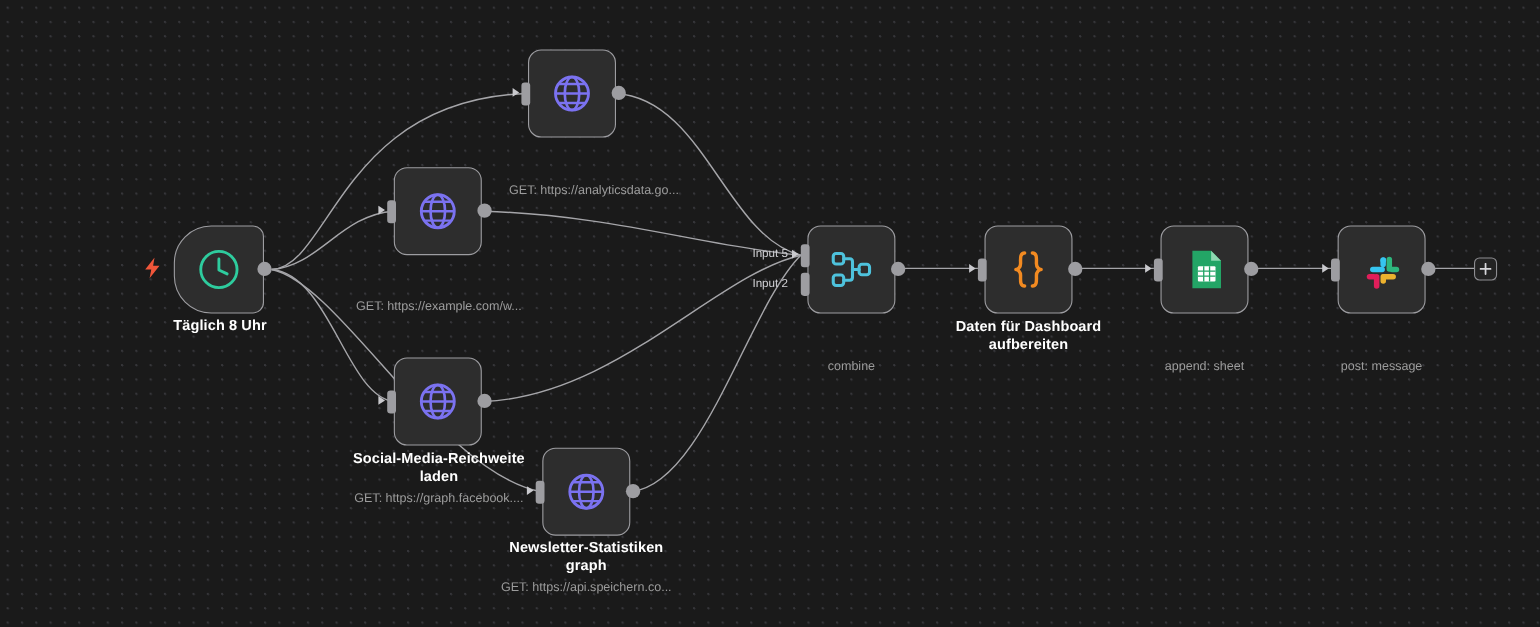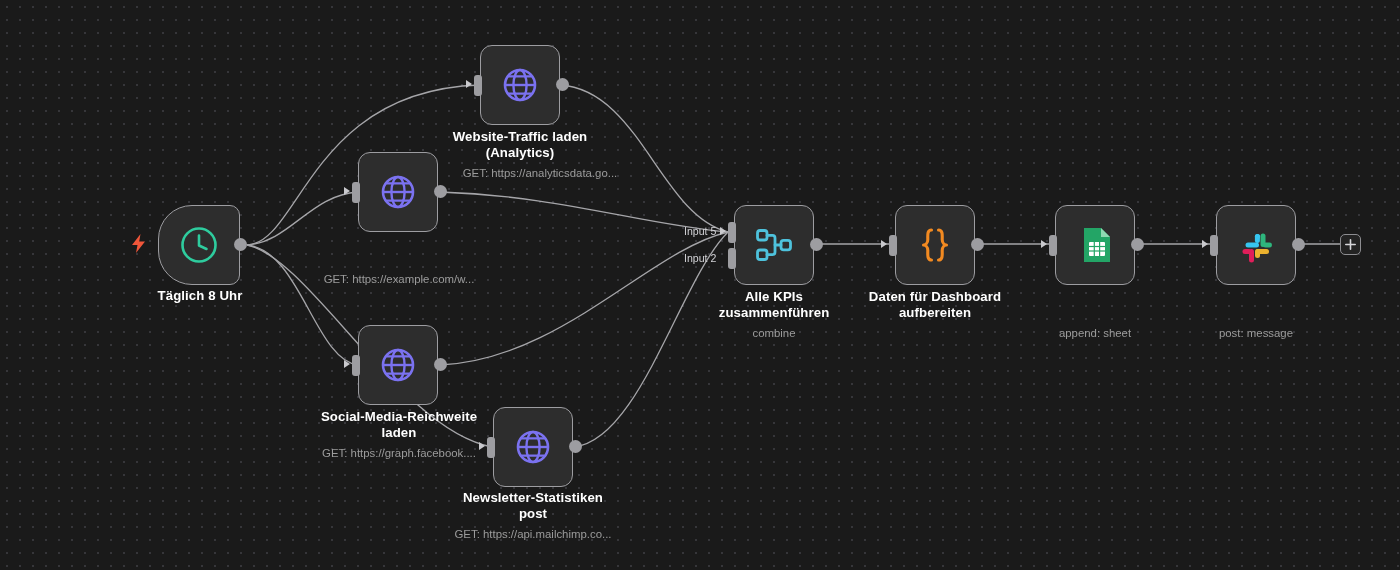--- a/index.html
+++ b/index.html
@@ -148,22 +148,20 @@
     <svg class="glyph" viewBox="0 0 46 46">
       <circle cx="23" cy="23" r="15" fill="none" stroke="#7b72f0" stroke-width="2.6"></circle>
       <ellipse cx="23" cy="23" rx="6.6" ry="15" fill="none" stroke="#7b72f0" stroke-width="2.4"></ellipse>
       <line x1="8" y1="23" x2="38" y2="23" stroke="#7b72f0" stroke-width="2.4"></line>
       <path d="M11.2 14.4 H34.8 M11.2 31.6 H34.8" stroke="#7b72f0" stroke-width="2.2" fill="none"></path>
     </svg>
   </div>
   <div class="in-port" style="left:474px; top:75px;"></div>
   <div class="in-arrow" style="left:466px; top:80px;"></div>
   <div class="out-port" style="left:556px; top:78px;"></div>
-  <div class="nlabel" style="left:420px; top:129px; width:200px;">Website-Traffic laden
-(Analytics)</div>
   <div class="nsub" style="left:440px; top:166px; width:200px;">GET: https://analyticsdata.go...</div>
 
   <div class="node" style="left:358px; top:152px;">
     <svg class="glyph" viewBox="0 0 46 46">
       <circle cx="23" cy="23" r="15" fill="none" stroke="#7b72f0" stroke-width="2.6"></circle>
       <ellipse cx="23" cy="23" rx="6.6" ry="15" fill="none" stroke="#7b72f0" stroke-width="2.4"></ellipse>
       <line x1="8" y1="23" x2="38" y2="23" stroke="#7b72f0" stroke-width="2.4"></line>
       <path d="M11.2 14.4 H34.8 M11.2 31.6 H34.8" stroke="#7b72f0" stroke-width="2.2" fill="none"></path>
     </svg>
   </div>
@@ -192,42 +190,40 @@
       <circle cx="23" cy="23" r="15" fill="none" stroke="#7b72f0" stroke-width="2.6"></circle>
       <ellipse cx="23" cy="23" rx="6.6" ry="15" fill="none" stroke="#7b72f0" stroke-width="2.4"></ellipse>
       <line x1="8" y1="23" x2="38" y2="23" stroke="#7b72f0" stroke-width="2.4"></line>
       <path d="M11.2 14.4 H34.8 M11.2 31.6 H34.8" stroke="#7b72f0" stroke-width="2.2" fill="none"></path>
     </svg>
   </div>
   <div class="in-port" style="left:487px; top:437px;"></div>
   <div class="in-arrow" style="left:479px; top:442px;"></div>
   <div class="out-port" style="left:569px; top:440px;"></div>
   <div class="nlabel" style="left:433px; top:490px; width:200px;">Newsletter-Statistiken
-post</div>
-  <div class="nsub" style="left:433px; top:527px; width:200px;">GET: https://api.mailchimp.co...</div>
+graph</div>
+  <div class="nsub" style="left:433px; top:527px; width:200px;">GET: https://api.speichern.co...</div>
 
   <div class="node" style="left:734px; top:205px;">
     <svg class="glyph" viewBox="0 0 46 46">
       <g fill="none" stroke="#4ec2dc" stroke-width="2.8" stroke-linejoin="round">
         <rect x="6.5" y="8.5" width="9.5" height="9.5" rx="2.6"></rect>
         <rect x="6.5" y="28" width="9.5" height="9.5" rx="2.6"></rect>
         <rect x="30" y="18.3" width="9.5" height="9.5" rx="2.6"></rect>
         <path d="M16 13.3 H21.5 C23.3 13.3 24 14.2 24 16 V30 C24 31.8 23.3 32.7 21.5 32.7 H16" stroke-linecap="round"></path>
         <path d="M24 23 H30" stroke-linecap="round"></path>
       </g>
     </svg>
   </div>
   <div class="in-port" style="left:728px; top:222px;"></div>
   <div class="in-arrow" style="left:720px; top:227px;"></div>
   <div class="port-label" style="left:684px; top:225px;">Input 5</div>
   <div class="in-port" style="left:728px; top:248px;"></div>
   <div class="port-label" style="left:684px; top:252px;">Input 2</div>
   <div class="out-port" style="left:810px; top:238px;"></div>
-  <div class="nlabel" style="left:674px; top:289px; width:200px;">Alle KPIs
-zusammenführen</div>
   <div class="nsub" style="left:674px; top:326px; width:200px;">combine</div>
 
   <div class="node" style="left:895px; top:205px;">
     <svg class="glyph" viewBox="0 0 46 46">
       <g fill="none" stroke="#f28a21" stroke-width="3.1" stroke-linecap="round" stroke-linejoin="round">
         <path d="M19.5 8 C15 8 15.8 13.5 15.8 17.5 C15.8 21 13.5 23 11.5 23 C13.5 23 15.8 25 15.8 28.5 C15.8 32.5 15 38 19.5 38"></path>
         <path d="M26.5 8 C31 8 30.2 13.5 30.2 17.5 C30.2 21 32.5 23 34.5 23 C32.5 23 30.2 25 30.2 28.5 C30.2 32.5 31 38 26.5 38"></path>
       </g>
     </svg>
   </div>

